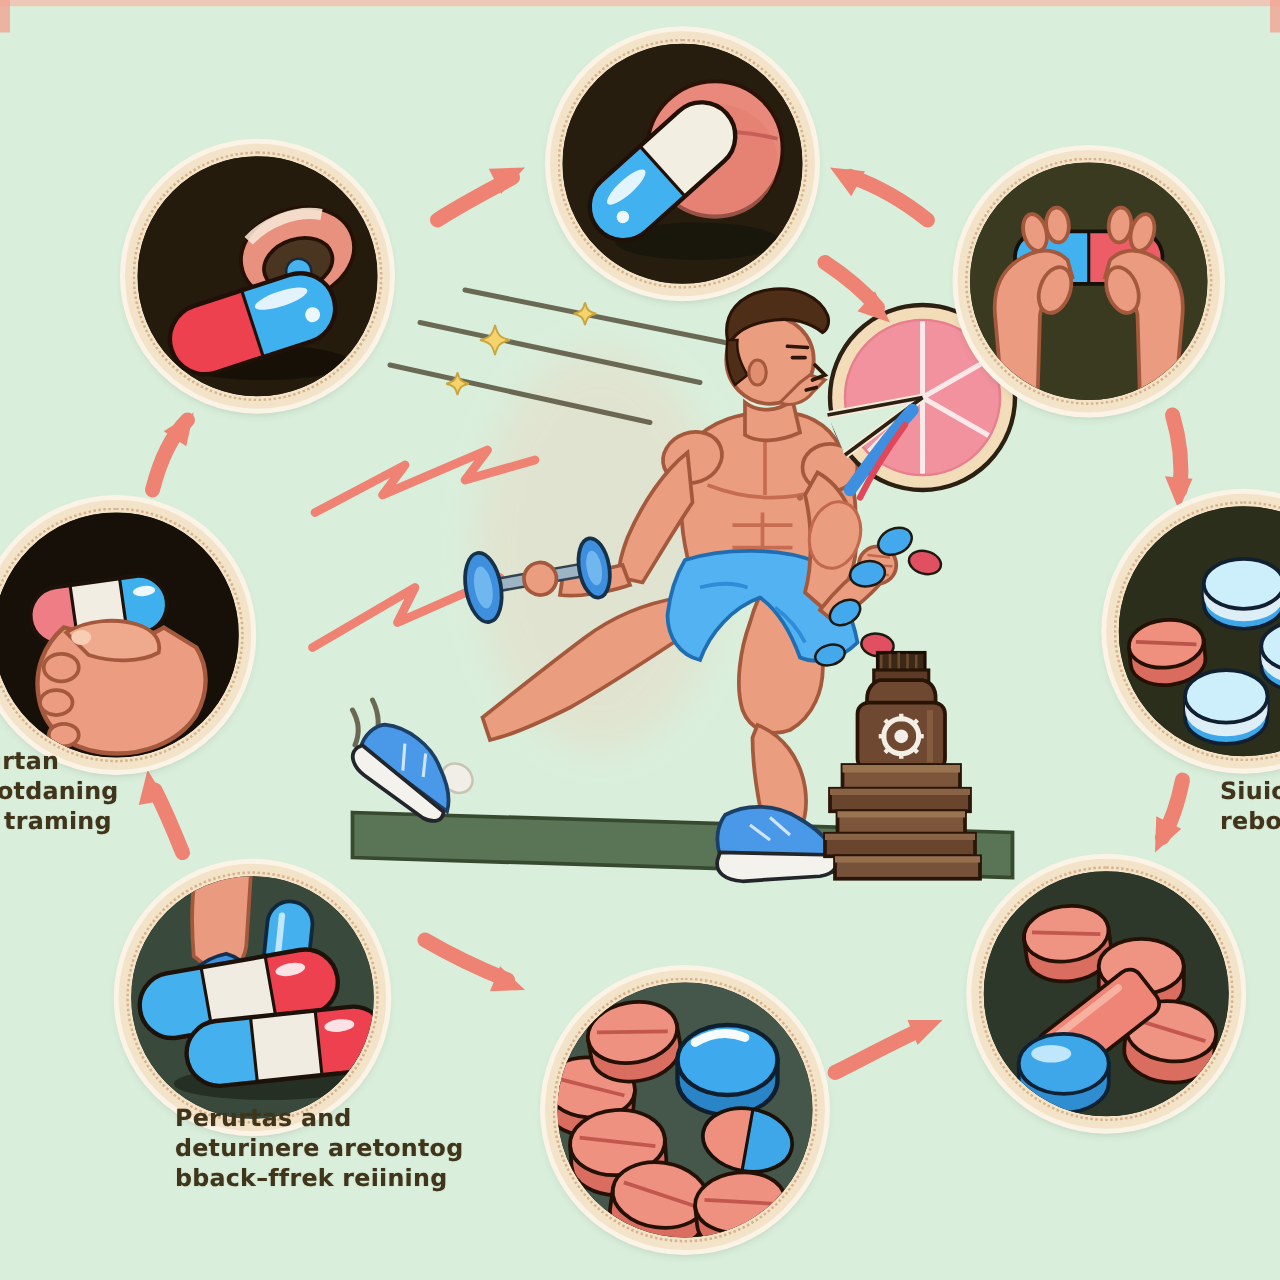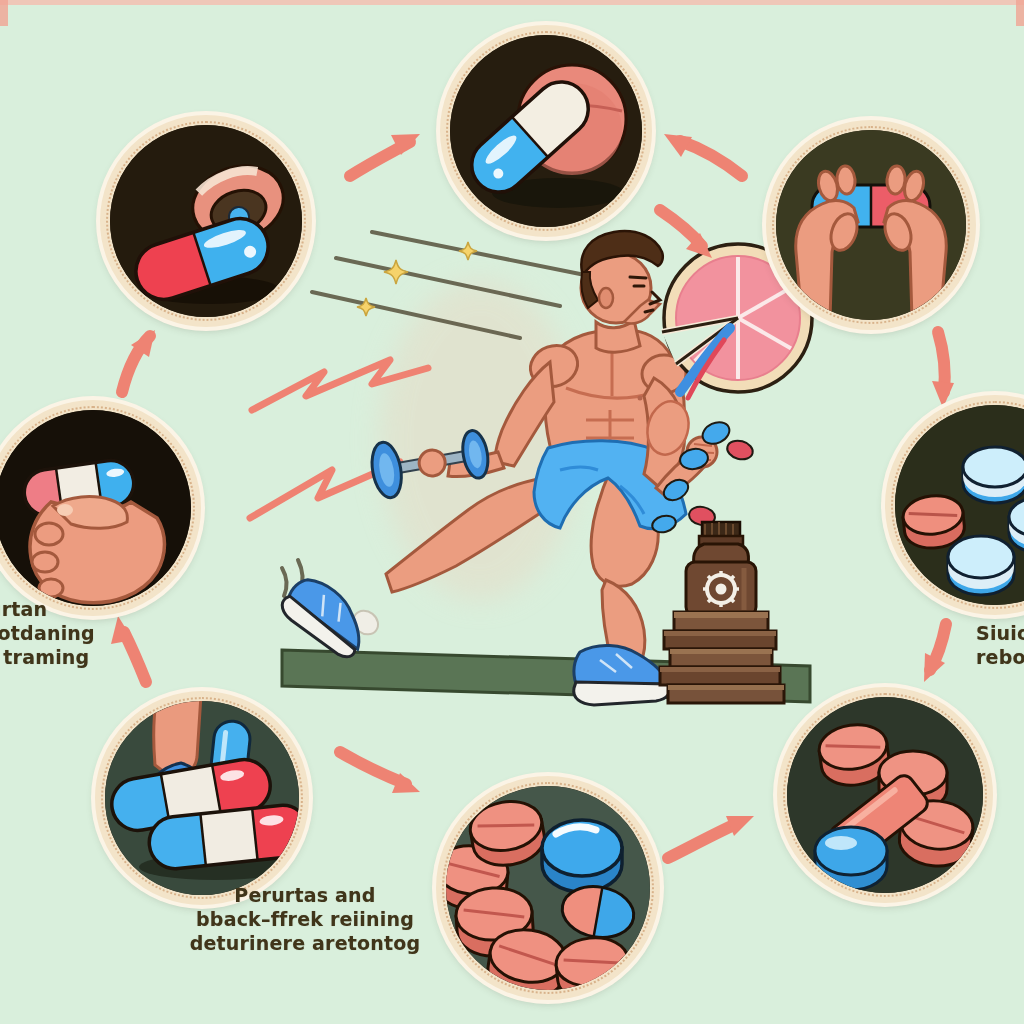--- a/index.html
+++ b/index.html
@@ -9,21 +9,21 @@
   .frame-corner{position:absolute;top:0;width:8px;height:26px;background:#f0a493;opacity:.8;}
   .scene-svg{position:absolute;left:0;top:0;}
   .vignette{position:absolute;border-radius:50%;box-sizing:border-box;
             border:10px solid #f3e4c9;background:#241b0d;overflow:hidden;
             box-shadow:0 0 0 4px #fbf4e6,0 3px 8px rgba(60,60,40,.25);
             outline:2px dotted #d8b28a;outline-offset:-8px;}
   .vignette svg{display:block;width:100%;height:100%;}
   .label{position:absolute;color:#40351a;font-weight:bold;font-size:19px;line-height:1.26;
          letter-spacing:.2px;text-shadow:0 0 1px rgba(64,53,26,.25);}
   .label div{white-space:nowrap;}
-  .label.center{text-align:center;}
+  .label.center{}
 </style>
 </head>
 <body>
 
 <div class="stage">
   <div class="frame-top"></div>
   <div class="frame-corner" style="left:0;"></div>
   <div class="frame-corner" style="left:1016px;"></div>
 
   <svg class="scene-svg" width="1024" height="1024" viewBox="0 0 1024 1024">
@@ -460,17 +460,17 @@
     <div>f traming</div>
   </div>
 
   <div class="label" style="left:976px;top:622px;width:140px;">
     <div>Siuioi</div>
     <div>rebou</div>
   </div>
 
   <div class="label center" style="left:140px;top:884px;width:330px;">
     <div>Perurtas and</div>
+    <div>deturinere aretontog</div>
     <div>bback–ffrek reiining</div>
-    <div>deturinere aretontog</div>
   </div>
 
 </div>
 
 </body></html>

